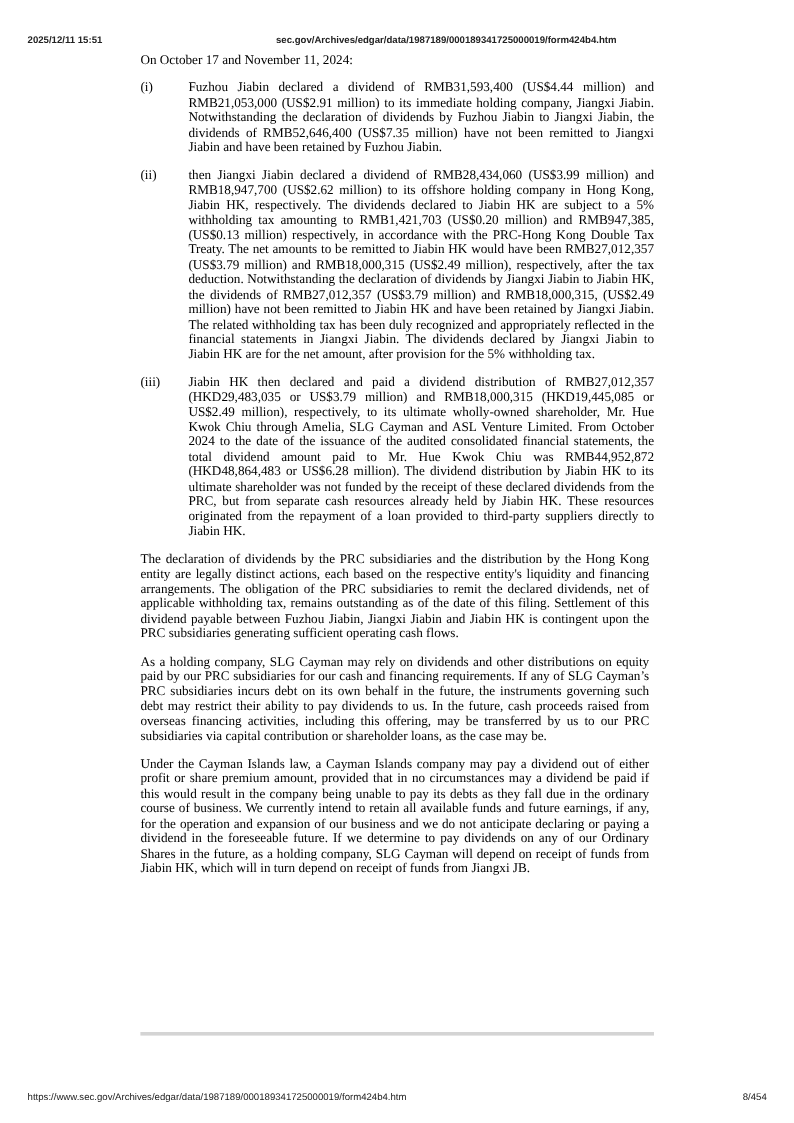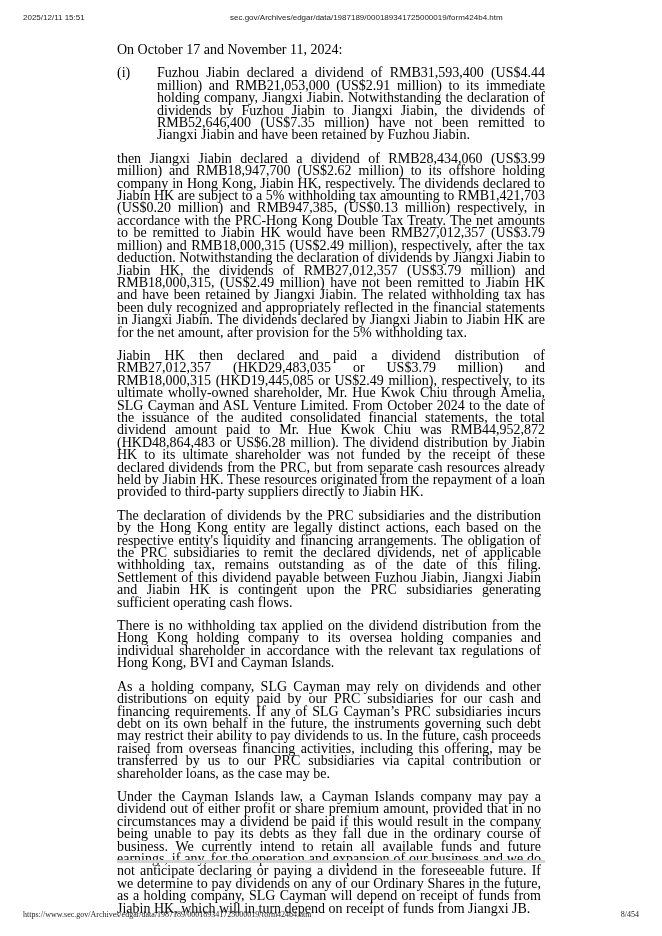--- a/index.html
+++ b/index.html
@@ -1,25 +1,25 @@
 <!DOCTYPE html>
 <html><head>
 <meta charset="utf-8">
 <style>
   html, body { margin: 0; padding: 0; background: #ffffff; }
   body { width: 662px; height: 936px; position: relative; overflow: hidden; color: #000; }
-  .hdr { position: absolute; top: 13px; font-family: "Liberation Sans", sans-serif; font-size: 8px; color: #222; }
+  .hdr { position: absolute; top: 29px; font-family: "Liberation Sans", sans-serif; font-size: 8px; color: #222; font-weight: bold; }
   .hdr-left { left: 23px; }
   .hdr-center { left: 230px; text-align: right; }
-  .ftr { position: absolute; top: 910px; font-family: Liberation Serif, serif; font-size: 8px; color: #222; }
+  .ftr { position: absolute; top: 910px; font-family: Liberation Sans, sans-serif; font-size: 8px; color: #222; }
   .ftr-left { left: 23px; }
   .ftr-right { right: 23px; }
   .content {
     position: absolute; left: 117px; top: 44px; width: 428px;
-    font-family: "Liberation Serif", serif; font-size: 14px; line-height: 12.4px; text-align: justify;
+    font-family: "Liberation Serif", serif; font-size: 11px; line-height: 12.4px; text-align: justify;
   }
   .intro { margin: 0 0 11px 0; }
   .item { display: flex; margin: 0 0 11px 0; }
   .item .num { width: 40px; flex: 0 0 40px; text-align: left; }
   .item .txt { flex: 1; text-align: justify; }
   .para { margin: 0 4px 11px 0; }
   .rule { position: absolute; left: 117px; top: 860px; width: 428px; height: 3px; background: #d4d4d4; }
 </style>
 </head>
 <body>
@@ -28,28 +28,29 @@
 <div class="hdr hdr-center">sec.gov/Archives/edgar/data/1987189/000189341725000019/form424b4.htm</div>
 
 <div class="content">
   <p class="intro">On October 17 and November 11, 2024:</p>
 
   <div class="item">
     <span class="num">(i)</span>
     <span class="txt">Fuzhou Jiabin declared a dividend of RMB31,593,400 (US$4.44 million) and RMB21,053,000 (US$2.91 million) to its immediate holding company, Jiangxi Jiabin. Notwithstanding the declaration of dividends by Fuzhou Jiabin to Jiangxi Jiabin, the dividends of RMB52,646,400 (US$7.35 million) have not been remitted to Jiangxi Jiabin and have been retained by Fuzhou Jiabin.</span>
   </div>
   <div class="item">
+    <span class="num">(ii)</span>
     <span class="txt">then Jiangxi Jiabin declared a dividend of RMB28,434,060 (US$3.99 million) and RMB18,947,700 (US$2.62 million) to its offshore holding company in Hong Kong, Jiabin HK, respectively. The dividends declared to Jiabin HK are subject to a 5% withholding tax amounting to RMB1,421,703 (US$0.20 million) and RMB947,385, (US$0.13 million) respectively, in accordance with the PRC-Hong Kong Double Tax Treaty. The net amounts to be remitted to Jiabin HK would have been RMB27,012,357 (US$3.79 million) and RMB18,000,315 (US$2.49 million), respectively, after the tax deduction. Notwithstanding the declaration of dividends by Jiangxi Jiabin to Jiabin HK, the dividends of RMB27,012,357 (US$3.79 million) and RMB18,000,315, (US$2.49 million) have not been remitted to Jiabin HK and have been retained by Jiangxi Jiabin. The related withholding tax has been duly recognized and appropriately reflected in the financial statements in Jiangxi Jiabin. The dividends declared by Jiangxi Jiabin to Jiabin HK are for the net amount, after provision for the 5% withholding tax.</span>
   </div>
   <div class="item">
+    <span class="num">(iii)</span>
     <span class="txt">Jiabin HK then declared and paid a dividend distribution of RMB27,012,357 (HKD29,483,035 or US$3.79 million) and RMB18,000,315 (HKD19,445,085 or US$2.49 million), respectively, to its ultimate wholly-owned shareholder, Mr. Hue Kwok Chiu through Amelia, SLG Cayman and ASL Venture Limited. From October 2024 to the date of the issuance of the audited consolidated financial statements, the total dividend amount paid to Mr. Hue Kwok Chiu was RMB44,952,872 (HKD48,864,483 or US$6.28 million). The dividend distribution by Jiabin HK to its ultimate shareholder was not funded by the receipt of these declared dividends from the PRC, but from separate cash resources already held by Jiabin HK. These resources originated from the repayment of a loan provided to third-party suppliers directly to Jiabin HK.</span>
   </div>
 
   <p class="para">The declaration of dividends by the PRC subsidiaries and the distribution by the Hong Kong entity are legally distinct actions, each based on the respective entity's liquidity and financing arrangements. The obligation of the PRC subsidiaries to remit the declared dividends, net of applicable withholding tax, remains outstanding as of the date of this filing. Settlement of this dividend payable between Fuzhou Jiabin, Jiangxi Jiabin and Jiabin HK is contingent upon the PRC subsidiaries generating sufficient operating cash flows.</p>
-  <p class="para">There is no withholding tax applied on the dividend distribution from the Hong Kong holding company to its oversea holding companies and individual shareholder in accordance with the relevant tax regulations of Hong Kong, BVI and Cayman Islands.</p>
   <p class="para">As a holding company, SLG Cayman may rely on dividends and other distributions on equity paid by our PRC subsidiaries for our cash and financing requirements. If any of SLG Cayman’s PRC subsidiaries incurs debt on its own behalf in the future, the instruments governing such debt may restrict their ability to pay dividends to us. In the future, cash proceeds raised from overseas financing activities, including this offering, may be transferred by us to our PRC subsidiaries via capital contribution or shareholder loans, as the case may be.</p>
   <p class="para">Under the Cayman Islands law, a Cayman Islands company may pay a dividend out of either profit or share premium amount, provided that in no circumstances may a dividend be paid if this would result in the company being unable to pay its debts as they fall due in the ordinary course of business. We currently intend to retain all available funds and future earnings, if any, for the operation and expansion of our business and we do not anticipate declaring or paying a dividend in the foreseeable future. If we determine to pay dividends on any of our Ordinary Shares in the future, as a holding company, SLG Cayman will depend on receipt of funds from Jiabin HK, which will in turn depend on receipt of funds from Jiangxi JB.</p>
 </div>
 
 <div class="rule"></div>
 
 <div class="ftr ftr-left">https://www.sec.gov/Archives/edgar/data/1987189/000189341725000019/form424b4.htm</div>
 <div class="ftr ftr-right">8/454</div>
 
 </body></html>

